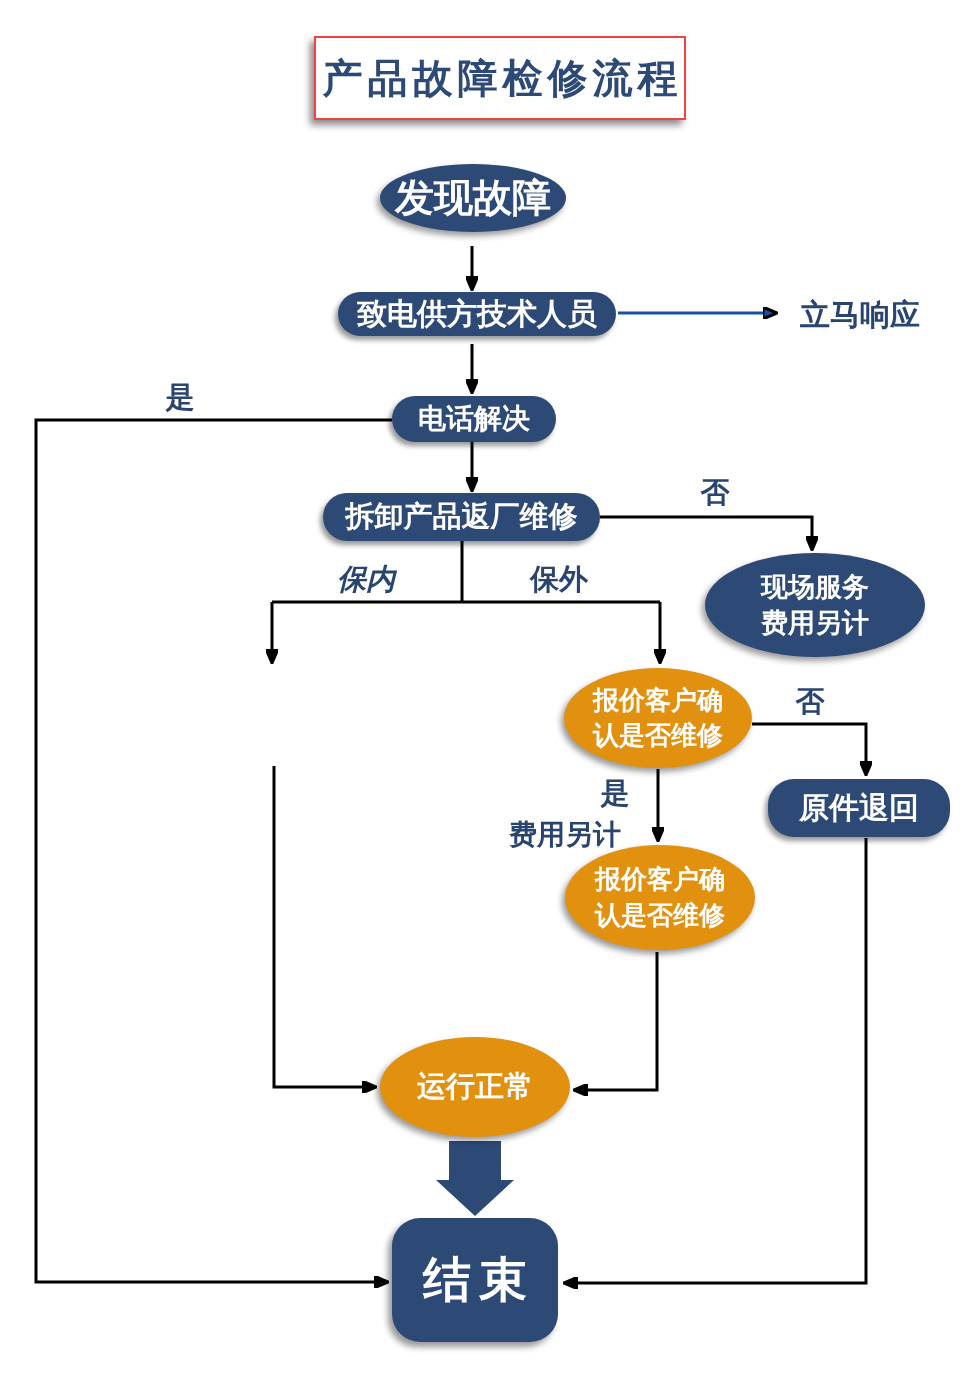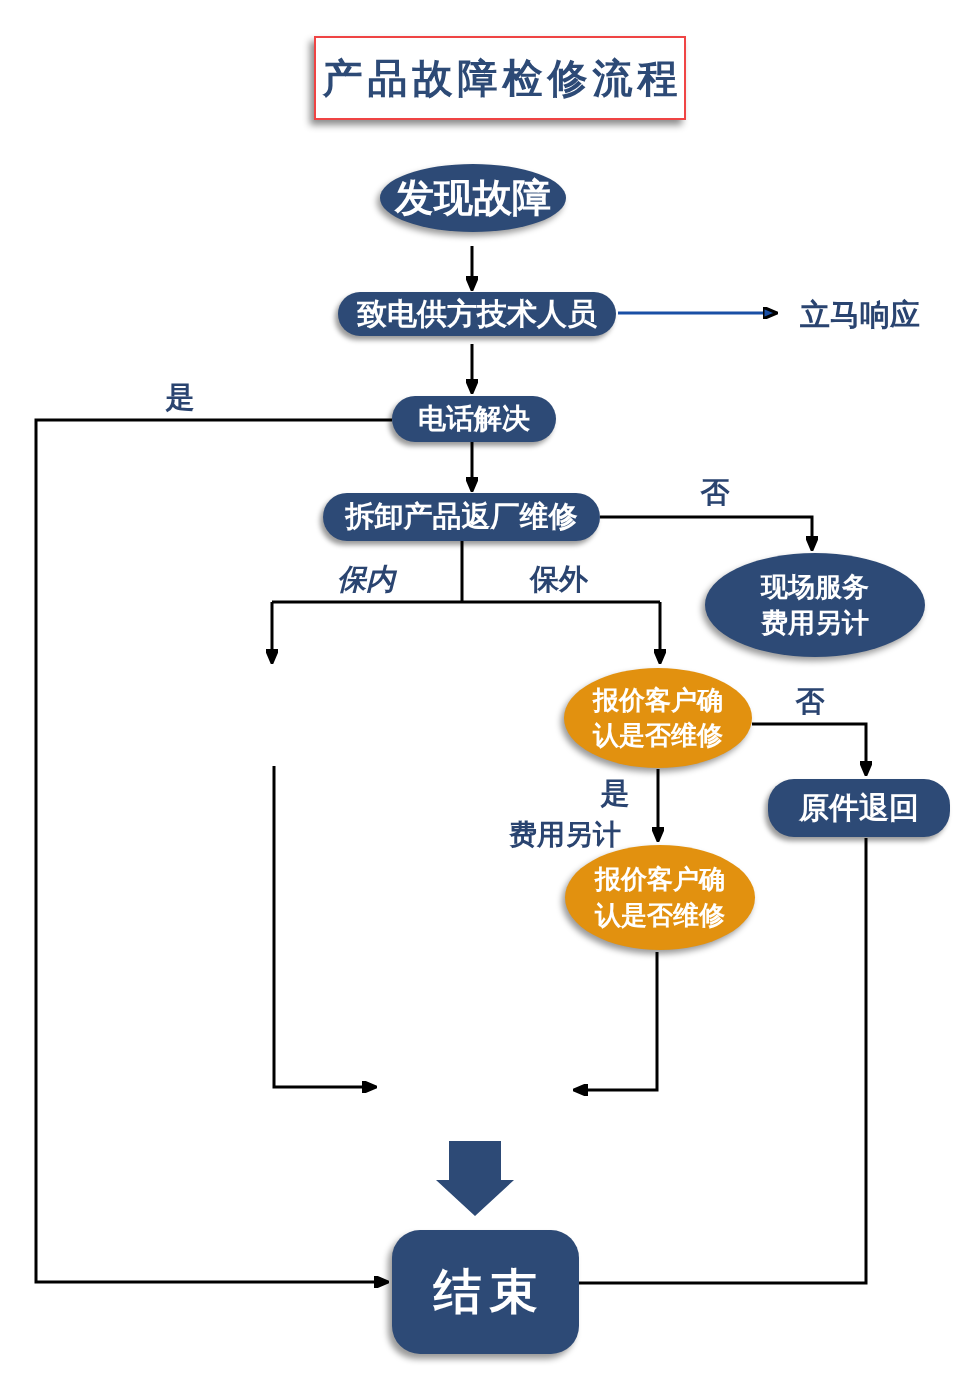--- a/index.html
+++ b/index.html
@@ -102,22 +102,23 @@
 
 
   <div class="node ellipse orange" style="left:564px;top:668px;width:188px;height:100px;font-size:26px;">报价客户确
 认是否维修</div>
 
   <div class="node pill" style="left:768px;top:779px;width:182px;height:58px;font-size:30px;">原件退回</div>
 
   <div class="node ellipse orange" style="left:565px;top:845px;width:190px;height:105px;font-size:26px;">报价客户确
 认是否维修</div>
 
+  <div class="node ellipse orange" style="left:380px;top:1037px;width:190px;height:100px;font-size:29px;">运行正常</div>
 
-  <div class="node endbox" style="left:392px;top:1218px;width:187px;height:124px;margin-top:12px;">结束</div>
+  <div class="node endbox" style="left:392px;top:1218px;width:166px;height:124px;">结束</div>
 
   <div class="lbl" style="left:150px;top:383px;width:60px;">是</div>
   <div class="lbl" style="left:790px;top:300px;width:140px;font-size:30px;">立马响应</div>
   <div class="lbl" style="left:685px;top:478px;width:60px;">否</div>
   <div class="lbl" style="left:316px;top:565px;width:100px;font-style:italic;">保内</div>
   <div class="lbl" style="left:509px;top:565px;width:100px;">保外</div>
   <div class="lbl" style="left:780px;top:687px;width:60px;">否</div>
   <div class="lbl" style="left:585px;top:779px;width:60px;">是</div>
   <div class="lbl" style="left:490px;top:821px;width:150px;font-size:28px;">费用另计</div>
 

